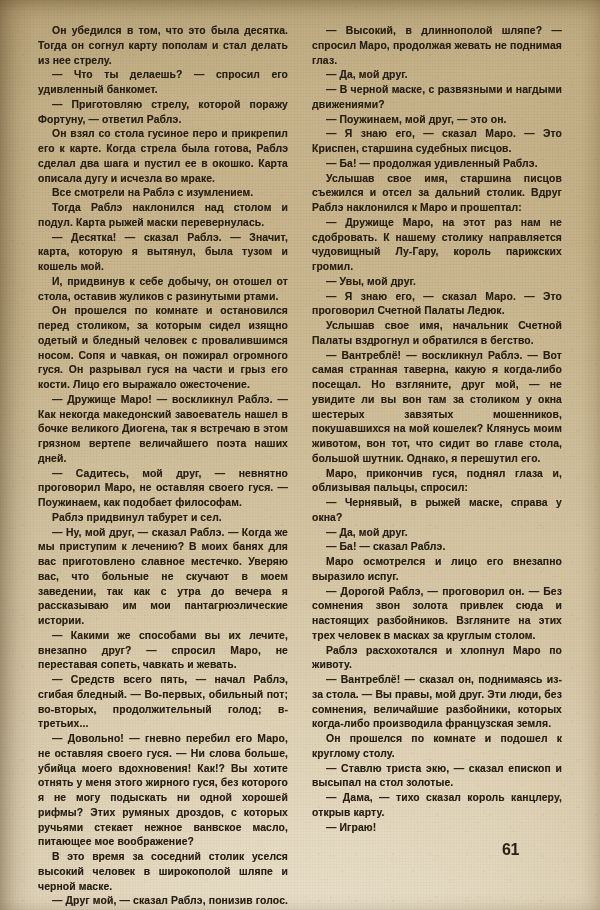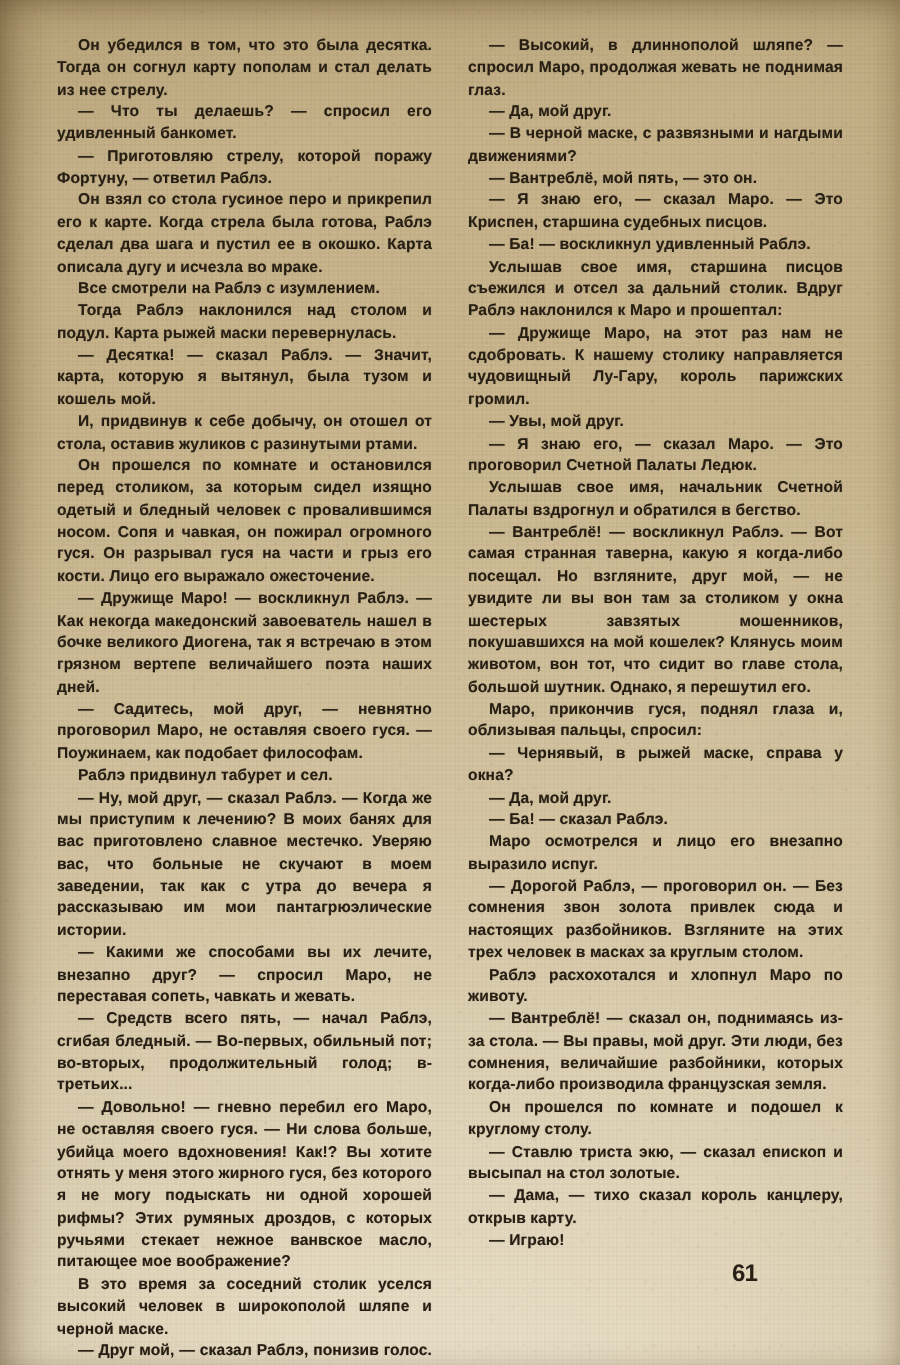--- a/index.html
+++ b/index.html
@@ -56,21 +56,21 @@
     font-weight: 700;
     letter-spacing: 0.1px;
     color: #271f14;
     text-shadow: 0 0 0.6px rgba(40,30,15,0.45);
     hyphens: manual;
   }
   .col p.ind { text-indent: 14px; }
   .col p.dlg { text-indent: 14px; }
   .page-number {
     position: absolute;
-    left: 488px;
+    left: 502px;
     top: 841px;
     font-size: 16px;
     font-weight: 700;
     letter-spacing: -0.5px;
     color: #2a2116;
     font-family: "Liberation Sans", sans-serif;
   }
   .edge-shadow {
     position: absolute;
     inset: 0;
@@ -108,23 +108,23 @@
       <p class="dlg">— Средств всего пять, — начал Раблэ, сгибая бледный. — Во-первых, обильный пот; во-вторых, продолжительный голод; в-третьих...</p>
       <p class="dlg">— Довольно! — гневно перебил его Маро, не оставляя своего гуся. — Ни слова больше, убийца моего вдохновения! Как!? Вы хотите отнять у меня этого жирного гуся, без которого я не могу подыскать ни одной хорошей рифмы? Этих румяных дроздов, с которых ручьями стекает нежное ванвское масло, питающее мое воображение?</p>
       <p class="ind">В это время за соседний столик уселся высокий человек в широкополой шляпе и черной маске.</p>
       <p class="dlg">— Друг мой, — сказал Раблэ, понизив голос. — Вот страшный Гран-Гаяр, гроза парижских таверн. Он едва не убил меня.</p>
     </div>
 
     <div class="col">
       <p class="dlg">— Высокий, в длиннополой шляпе? — спросил Маро, продолжая жевать не поднимая глаз.</p>
       <p class="dlg">— Да, мой друг.</p>
       <p class="dlg">— В черной маске, с развязными и нагдыми движениями?</p>
-      <p class="dlg">— Вантреблё, мой пять, — это он.</p>
+      <p class="dlg">— Поужинаем, мой друг, — это он.</p>
       <p class="dlg">— Я знаю его, — сказал Маро. — Это Криспен, старшина судебных писцов.</p>
-      <p class="dlg">— Ба! — воскликнул удивленный Раблэ.</p>
+      <p class="dlg">— Ба! — продолжая удивленный Раблэ.</p>
       <p class="ind">Услышав свое имя, старшина писцов съежился и отсел за дальний столик. Вдруг Раблэ наклонился к Маро и прошептал:</p>
       <p class="dlg">— Дружище Маро, на этот раз нам не сдобровать. К нашему столику направляется чудовищный Лу-Гару, король парижских громил.</p>
       <p class="dlg">— Увы, мой друг.</p>
       <p class="dlg">— Я знаю его, — сказал Маро. — Это проговорил Счетной Палаты Ледюк.</p>
       <p class="ind">Услышав свое имя, начальник Счетной Палаты вздрогнул и обратился в бегство.</p>
       <p class="dlg">— Вантреблё! — воскликнул Раблэ. — Вот самая странная таверна, какую я когда-либо посещал. Но взгляните, друг мой, — не увидите ли вы вон там за столиком у окна шестерых завзятых мошенников, покушавшихся на мой кошелек? Клянусь моим животом, вон тот, что сидит во главе стола, большой шутник. Однако, я перешутил его.</p>
       <p class="ind">Маро, прикончив гуся, поднял глаза и, облизывая пальцы, спросил:</p>
       <p class="dlg">— Чернявый, в рыжей маске, справа у окна?</p>
       <p class="dlg">— Да, мой друг.</p>
       <p class="dlg">— Ба! — сказал Раблэ.</p>

